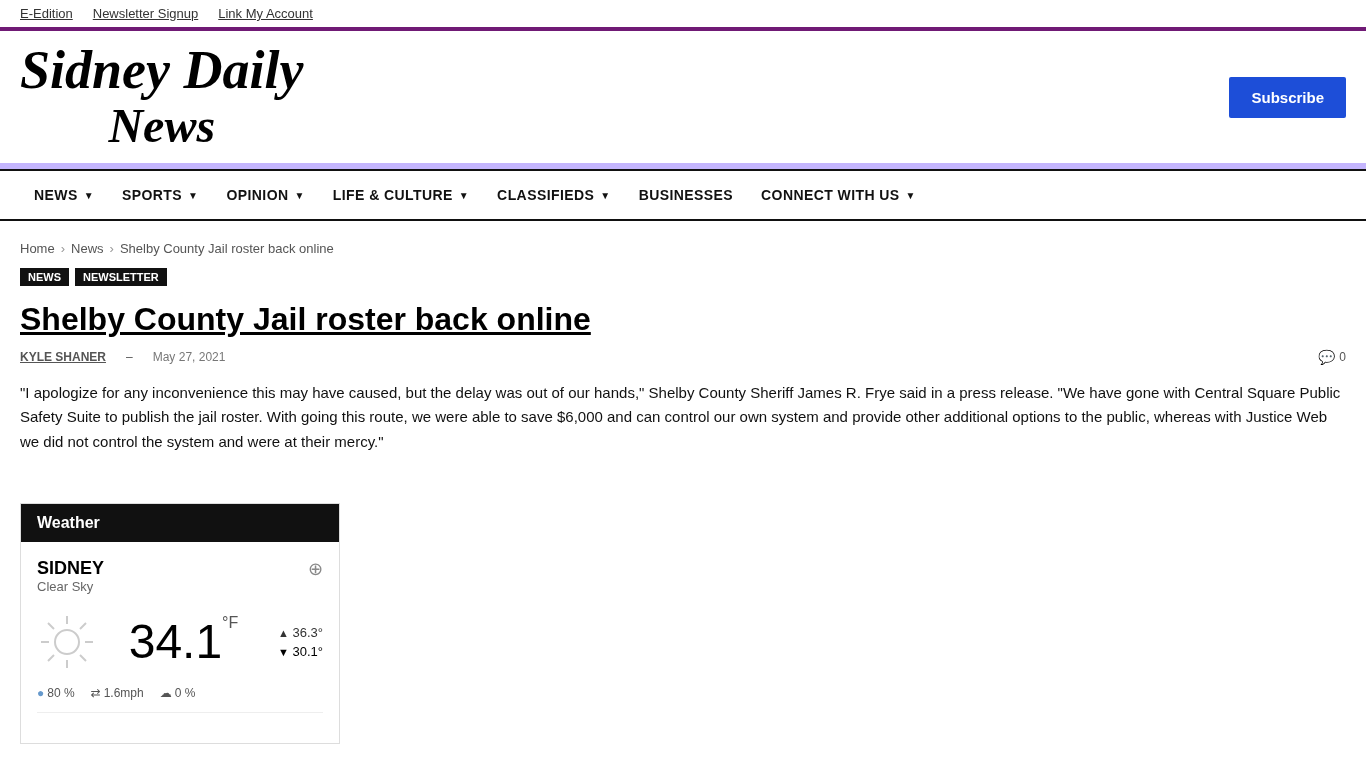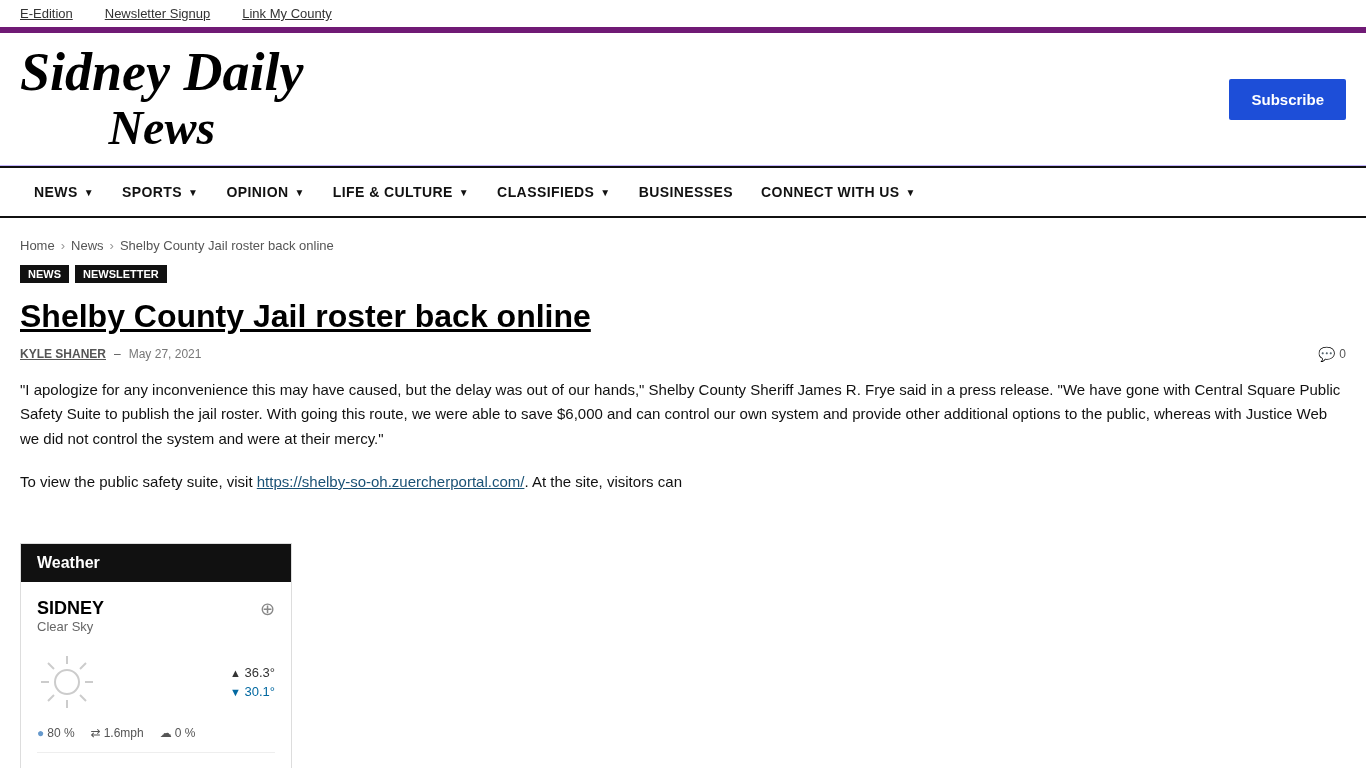--- a/index.html
+++ b/index.html
@@ -1,38 +1,38 @@
 <!DOCTYPE html>
 <html><head>
   <meta charset="utf-8">
   <style>
     * { margin: 0; padding: 0; box-sizing: border-box; }
     body { font-family: Arial, sans-serif; font-size: 14px; color: #222; background: #fff; }
 
     
     .top-bar {
-      border-bottom: 6px solid #701a75;
+      border-bottom: 4px solid #701a75;
       padding: 6px 20px;
       display: flex;
-      gap: 32px;
+      gap: 20px;
     }
     .top-bar a {
       color: #333;
       text-decoration: underline;
       font-size: 13px;
       cursor: pointer;
     }
 
     
     .header {
       display: flex;
       align-items: center;
       justify-content: space-between;
       padding: 10px 20px 10px 20px;
-      border-bottom: 1px solid #c4b5fd;
+      border-bottom: 6px solid #c4b5fd;
       min-height: 90px;
     }
     .logo-text {
       font-family: 'Times New Roman', Times, serif;
       font-size: 52px;
       font-weight: bold;
       color: #000;
       line-height: 1.1;
       font-style: italic;
     }
@@ -132,21 +132,21 @@
       color: #000;
     }
 
     
     .byline {
       font-size: 12px;
       color: #555;
       margin-bottom: 16px;
       display: flex;
       align-items: center;
-      gap: 8px;
+      gap: 20px;
     }
     .byline .author {
       font-weight: bold;
       text-decoration: underline;
       color: #555;
       cursor: pointer;
       text-transform: uppercase;
       font-size: 12px;
     }
     .byline .date { color: #777; }
@@ -165,21 +165,21 @@
       margin-bottom: 18px;
       color: #111;
     }
     .article-body a {
       color: #1a5276;
       text-decoration: underline;
     }
 
     
     .sidebar {
-      width: 272px;
+      width: 320px;
       flex-shrink: 0;
     }
 
     
     .weather-widget {
       border: 1px solid #ddd;
       background: #fff;
     }
     .weather-header {
       background: #111;
@@ -231,21 +231,21 @@
     }
     .weather-hi-lo {
       display: flex;
       flex-direction: column;
       align-items: flex-end;
       font-size: 13px;
       color: #555;
       gap: 4px;
     }
     .weather-hi-lo .hi { color: #333; margin-left: 8px; }
-    .weather-hi-lo .lo { color: #0369a1; }
+    .weather-hi-lo .lo { color: #000000; }
 
     .weather-stats {
       display: flex;
       gap: 16px;
       font-size: 12px;
       color: #555;
       margin-bottom: 14px;
       padding-bottom: 12px;
       border-bottom: 1px solid #eee;
     }
@@ -281,21 +281,21 @@
     .sun-svg line { stroke: #ccc; stroke-width: 2; }
 
     .comment-icon { font-size: 14px; }
   </style>
 </head>
 <body>
 
 <div class="top-bar">
   <a>E-Edition</a>
   <a>Newsletter Signup</a>
-  <a>Link My County</a>
+  <a>Link My Account</a>
 </div>
 
 <div class="header">
   <div class="logo-text">
     <span class="line1">Sidney Daily</span>
     <span class="line2">News</span>
   </div>
   <button class="subscribe-btn">Subscribe</button>
 </div>
 
@@ -353,23 +353,20 @@
       <span>–</span>
       <span class="date">May 27, 2021</span>
       <div class="comments">
         <span class="comment-icon">💬</span>
         <span>0</span>
       </div>
     </div>
 
     <div class="article-body">
       <p>"I apologize for any inconvenience this may have caused, but the delay was out of our hands," Shelby County Sheriff James R. Frye said in a press release. "We have gone with Central Square Public Safety Suite to publish the jail roster. With going this route, we were able to save $6,000 and can control our own system and provide other additional options to the public, whereas with Justice Web we did not control the system and were at their mercy."</p>
-      <p>
-        <span>To view the public safety suite, visit </span><a>https://shelby-so-oh.zuercherportal.com/</a><span>. At the site, visitors can</span>
-      </p>
     </div>
 
   </div>
 
   <div class="sidebar">
 
     <div class="weather-widget">
       <div class="weather-header">Weather</div>
       <div class="weather-body">
 
@@ -390,20 +387,24 @@
               <line x1="30" y1="48" x2="30" y2="56" stroke="#ccc" stroke-width="2"></line>
               <line x1="4" y1="30" x2="12" y2="30" stroke="#ccc" stroke-width="2"></line>
               <line x1="48" y1="30" x2="56" y2="30" stroke="#ccc" stroke-width="2"></line>
               <line x1="11" y1="11" x2="17" y2="17" stroke="#ccc" stroke-width="2"></line>
               <line x1="43" y1="43" x2="49" y2="49" stroke="#ccc" stroke-width="2"></line>
               <line x1="49" y1="11" x2="43" y2="17" stroke="#ccc" stroke-width="2"></line>
               <line x1="11" y1="49" x2="17" y2="43" stroke="#ccc" stroke-width="2"></line>
             </svg>
           </div>
 
+          <div style="display:flex; align-items:flex-start;">
+            <span class="weather-temp">34.1</span>
+            <span class="weather-unit">°F</span>
+          </div>
 
           <div class="weather-hi-lo">
             <span class="hi">
               <span style="font-size:11px;">▲</span> <span>36.3°</span>
             </span>
             <span class="lo">
               <span style="font-size:11px;">▼</span> <span>30.1°</span>
             </span>
           </div>
         </div>

